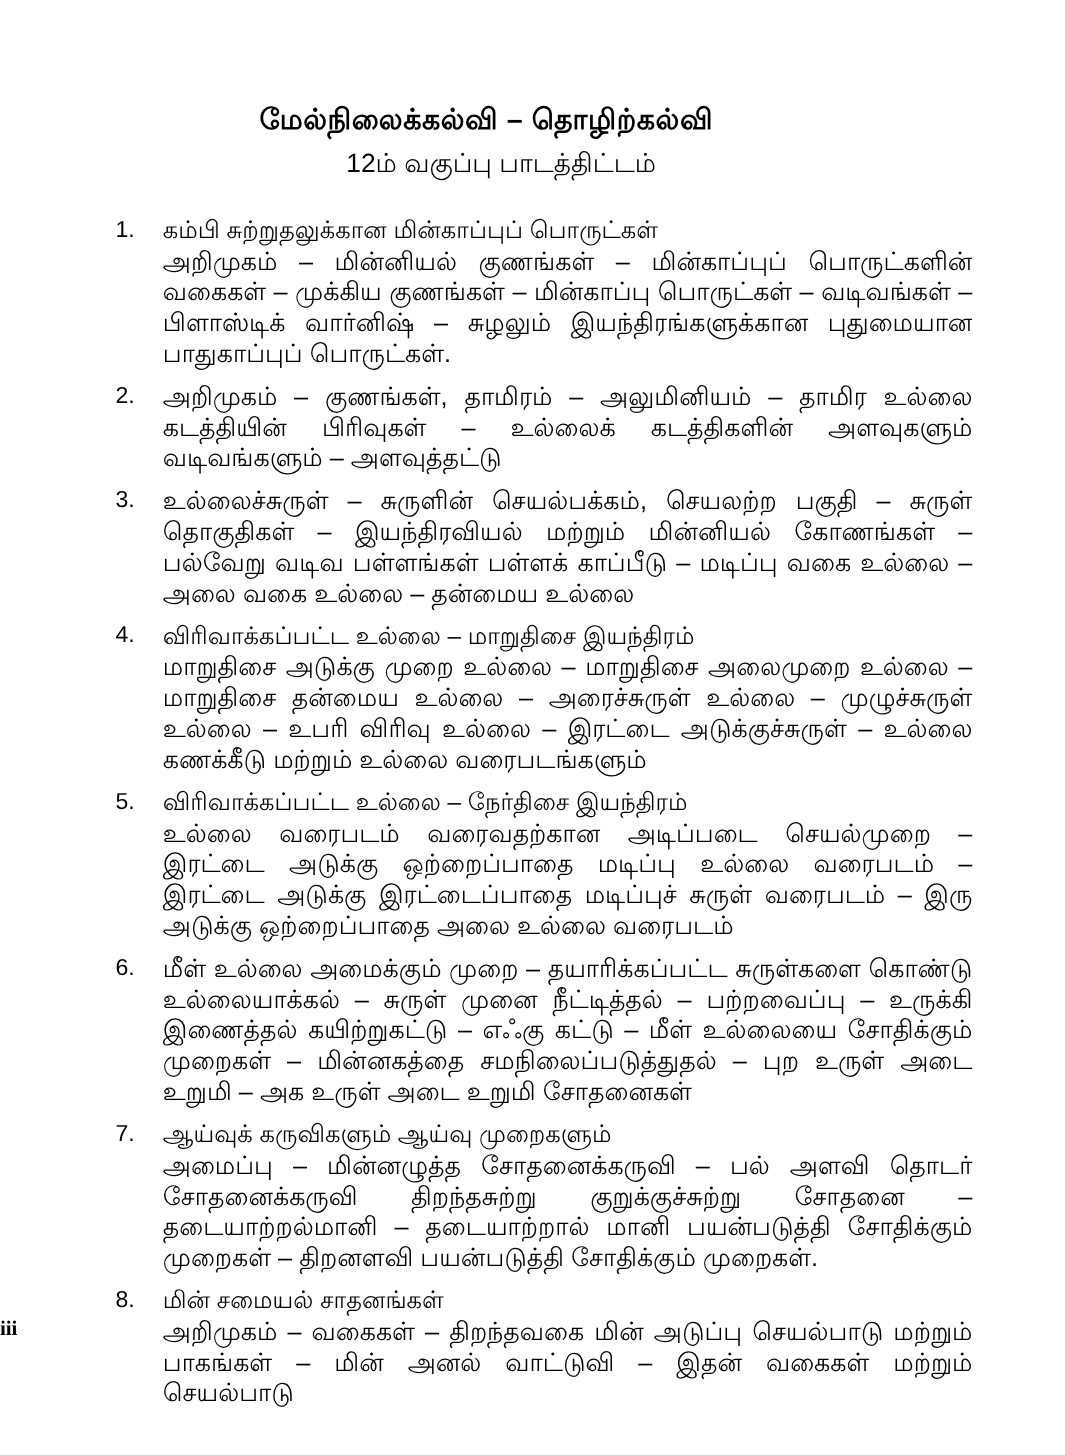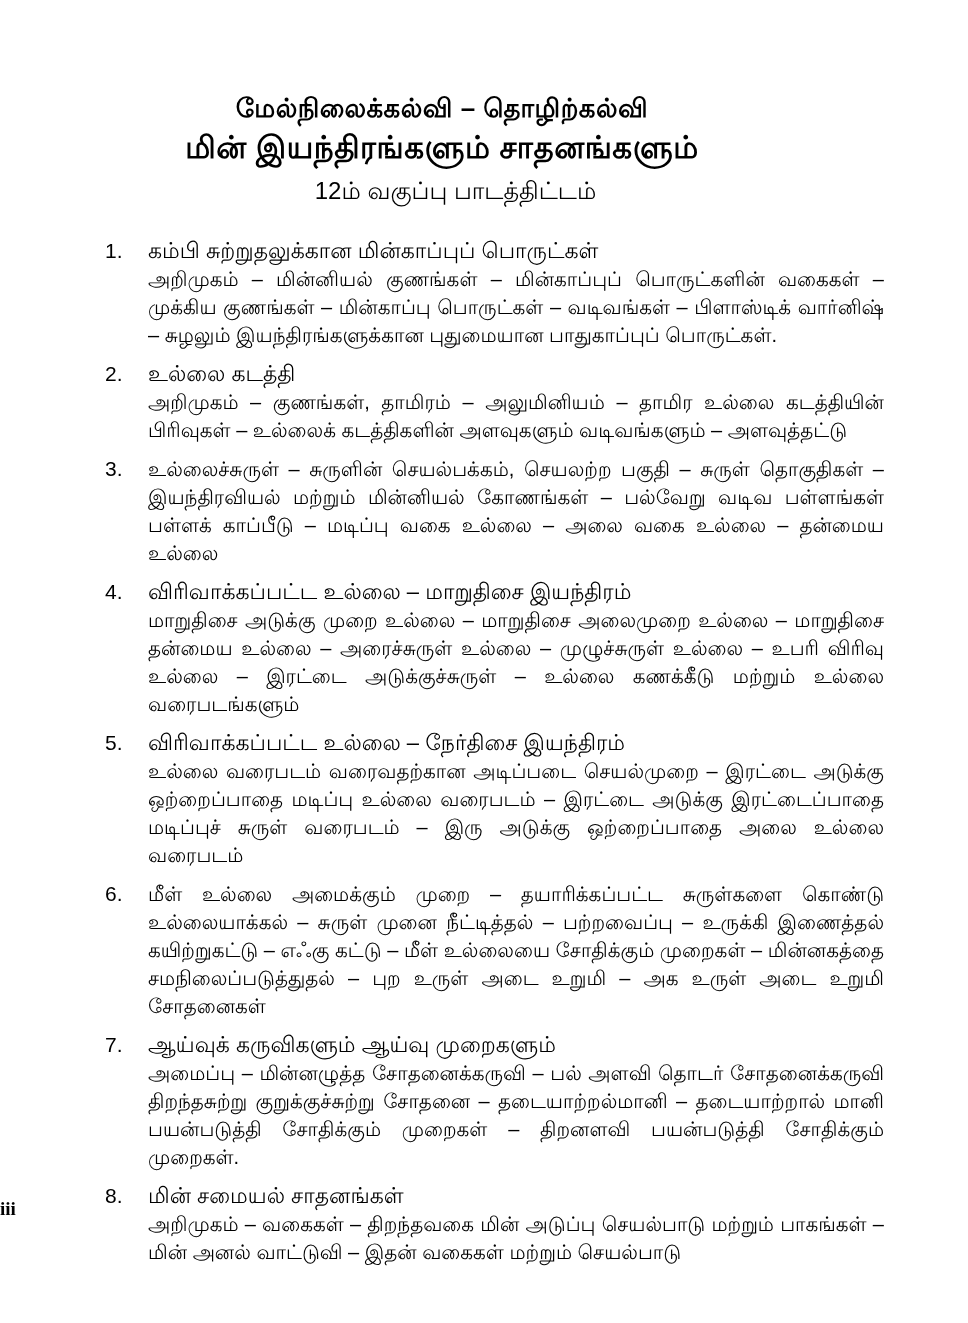--- a/index.html
+++ b/index.html
@@ -63,21 +63,21 @@
   .section-content {
     width: 736px;
   }
   .section-heading {
     font-size: 22px;
     font-weight: normal;
     line-height: 28px;
     margin: 0;
   }
   .section-body {
-    font-size: 20px;
+    font-size: 23px;
     line-height: 28px;
     margin: 0;
     text-align: justify;
   }
   .page-number {
     position: absolute;
     top: 1198px;
     left: 0;
     width: 100%;
     text-align: left;
@@ -86,38 +86,36 @@
     font-size: 19px;
   }
 </style>
 </head>
 <body>
 
 <div class="page">
 
   <div class="titles">
     <div class="title-line-1">மேல்நிலைக்கல்வி – தொழிற்கல்வி</div>
-    <div class="title-line-2">மின் இயந்திரங்களும் சாதனங்களும்</div>
     <div class="title-line-3">12ம் வகுப்பு பாடத்திட்டம்</div>
   </div>
 
   <div class="sections">
 
     <div class="section-row">
       <div class="section-num">1.</div>
       <div class="section-content">
         <p class="section-heading">கம்பி சுற்றுதலுக்கான மின்காப்புப் பொருட்கள்</p>
         <p class="section-body">அறிமுகம் – மின்னியல் குணங்கள் – மின்காப்புப் பொருட்களின் வகைகள் – முக்கிய குணங்கள் – மின்காப்பு பொருட்கள் – வடிவங்கள் – பிளாஸ்டிக் வார்னிஷ் – சுழலும் இயந்திரங்களுக்கான புதுமையான பாதுகாப்புப் பொருட்கள்.</p>
       </div>
     </div>
 
     <div class="section-row">
       <div class="section-num">2.</div>
       <div class="section-content">
-        <p class="section-heading">உல்லை கடத்தி</p>
         <p class="section-body">அறிமுகம் – குணங்கள், தாமிரம் – அலுமினியம் – தாமிர உல்லை கடத்தியின் பிரிவுகள் – உல்லைக் கடத்திகளின் அளவுகளும் வடிவங்களும் – அளவுத்தட்டு</p>
       </div>
     </div>
 
     <div class="section-row">
       <div class="section-num">3.</div>
       <div class="section-content">
         <p class="section-body">உல்லைச்சுருள் – சுருளின் செயல்பக்கம், செயலற்ற பகுதி – சுருள் தொகுதிகள் – இயந்திரவியல் மற்றும் மின்னியல் கோணங்கள் – பல்வேறு வடிவ பள்ளங்கள் பள்ளக் காப்பீடு – மடிப்பு வகை உல்லை – அலை வகை உல்லை – தன்மைய உல்லை</p>
       </div>
     </div>

